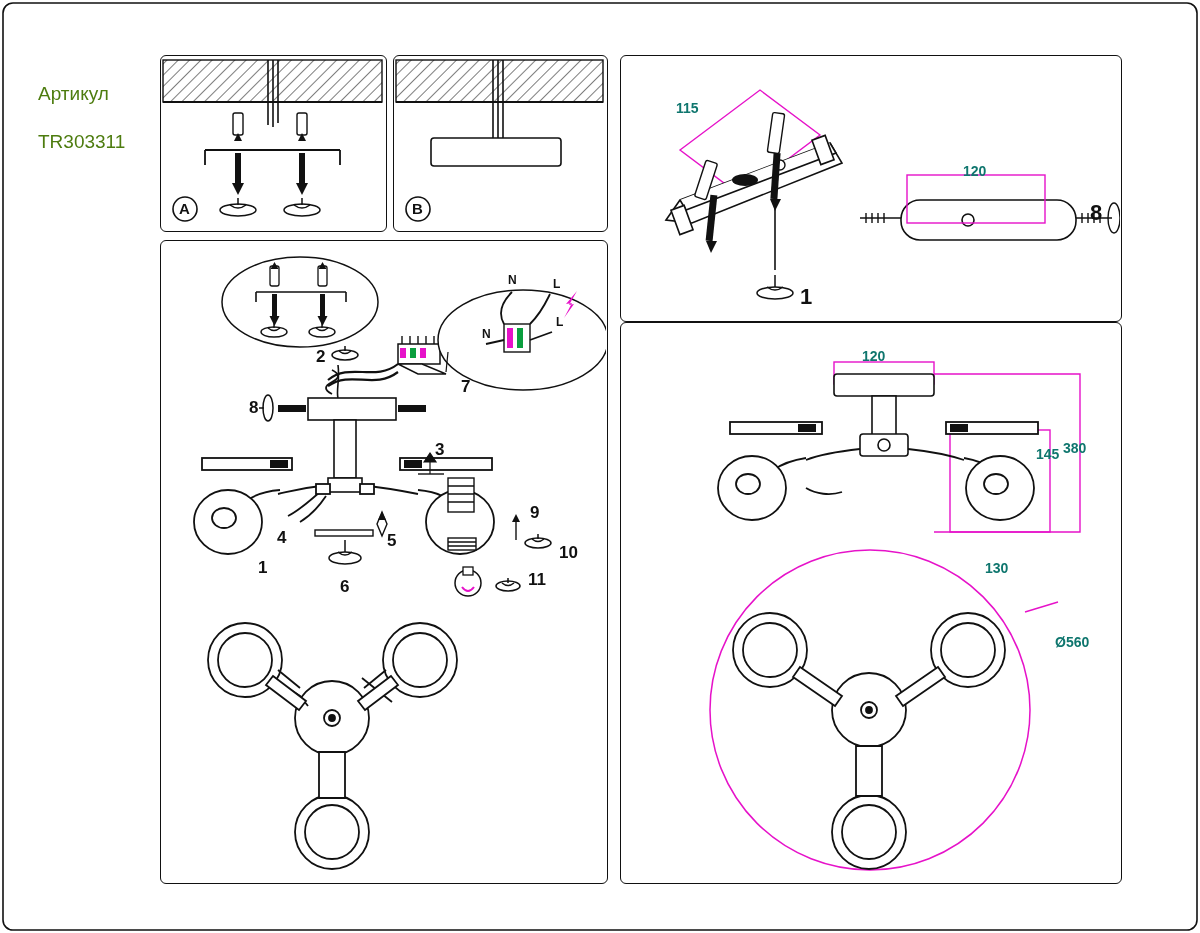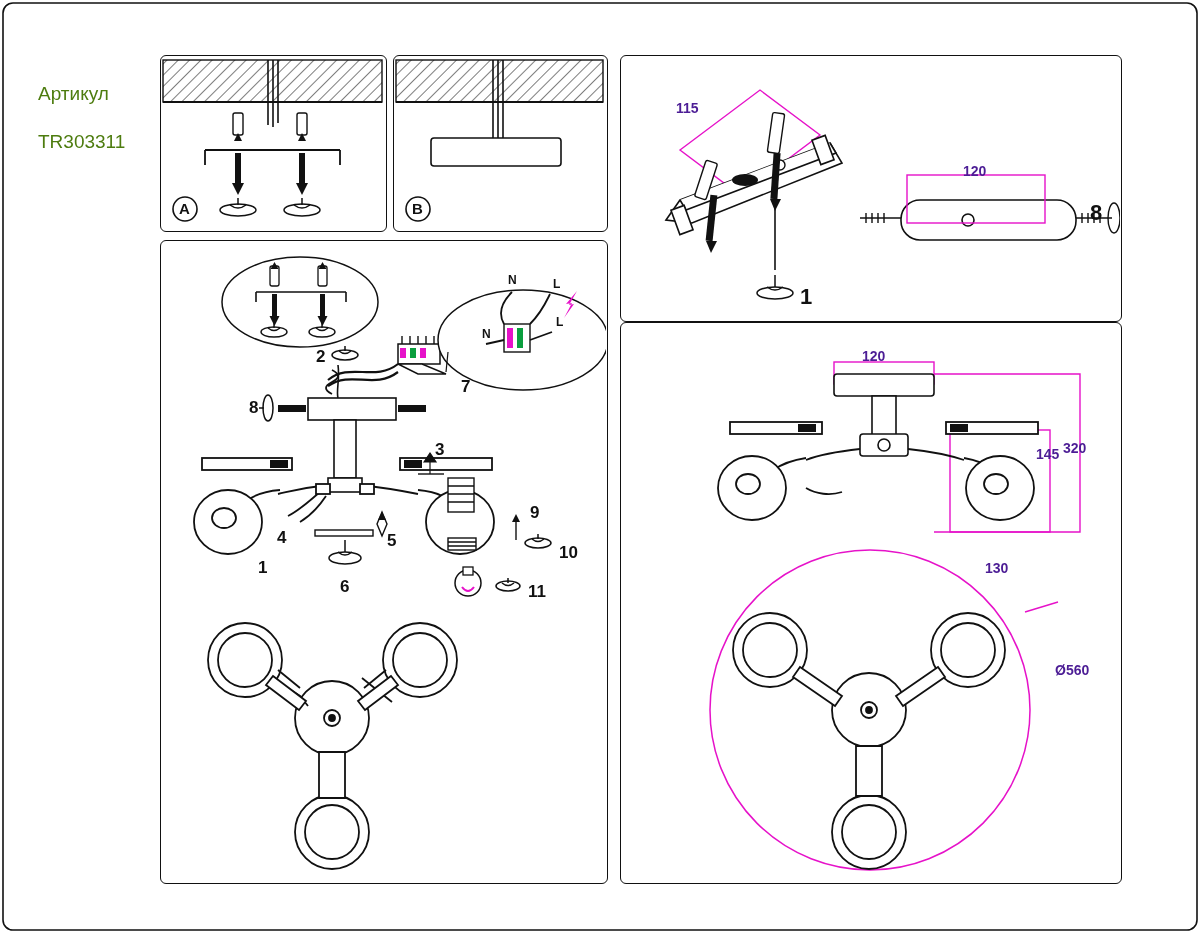--- a/index.html
+++ b/index.html
@@ -1,20 +1,20 @@
 <!DOCTYPE html>
 <html><head>
 <meta charset="utf-8">
 <style>
   html,body{margin:0;padding:0;background:#ffffff;}
   body{width:1200px;height:933px;font-family:"Liberation Sans",sans-serif;color:#111;position:relative;overflow:hidden;}
   .sheet{position:absolute;left:0;top:0;width:1200px;height:933px;}
   .abs{position:absolute;}
   .label{font-size:15px;font-weight:700;color:#111;white-space:nowrap;}
-  .dim{font-size:14px;font-weight:700;color:#4c1d95;white-space:nowrap;}
+  .dim{font-size:14px;font-weight:700;color:#0f766e;white-space:nowrap;}
   .num{font-size:17px;font-weight:700;color:#111;white-space:nowrap;}
   .bignum{font-size:22px;font-weight:700;color:#111;white-space:nowrap;}
   .article-title{font-size:19px;line-height:24px;color:#4d7c0f;white-space:pre-line;}
   .box{position:absolute;border:1.6px solid #111;border-radius:6px;background:#fff;}
   svg{display:block;}
   .mag{stroke:#e612c9;fill:none;}
 </style>
 </head>
 <body>
 
@@ -243,21 +243,21 @@
   <div class="abs num" style="left:258px;top:558px;">1</div>
   <div class="abs num" style="left:316px;top:347px;">2</div>
   <div class="abs num" style="left:435px;top:440px;">3</div>
   <div class="abs num" style="left:277px;top:528px;">4</div>
   <div class="abs num" style="left:387px;top:531px;">5</div>
   <div class="abs num" style="left:340px;top:577px;">6</div>
   <div class="abs num" style="left:461px;top:377px;">7</div>
   <div class="abs num" style="left:249px;top:398px;">8</div>
   <div class="abs num" style="left:530px;top:503px;">9</div>
   <div class="abs num" style="left:559px;top:543px;">10</div>
-  <div class="abs num" style="left:528px;top:582px;">11</div>
+  <div class="abs num" style="left:528px;top:570px;">11</div>
 
   <svg class="abs" style="left:410px;top:448px" width="40" height="30">
     <path d="M20 26 L20 10 M14 14 l6 -9 l6 9 z" fill="#111" stroke="#111" stroke-width="1.2"></path>
     <path d="M8 26 L34 26" stroke="#111" stroke-width="1.4"></path>
   </svg>
 
   <div class="box" style="left:620px;top:55px;width:500px;height:265px;"></div>
   <svg class="abs" style="left:620px;top:55px" width="500" height="265">
 
     <path class="mag" d="M60 95 L140 35 L200 80 L120 140 z" stroke-width="1.4"></path>
@@ -355,18 +355,18 @@
     </g>
     <g fill="#fff" stroke="#111" stroke-width="1.8">
       <path d="M180 345 L222 374 L215 384 L173 355 z"></path>
       <path d="M318 345 L276 374 L283 384 L325 355 z"></path>
       <path d="M236 424 L262 424 L262 474 L236 474 z"></path>
     </g>
 
     <path d="M405 290 L438 280" stroke="#e612c9" stroke-width="1.4" fill="none"></path>
   </svg>
   <div class="abs dim" style="left:862px;top:348px;">120</div>
-  <div class="abs dim" style="left:1063px;top:440px;">320</div>
+  <div class="abs dim" style="left:1063px;top:440px;">380</div>
   <div class="abs dim" style="left:1036px;top:446px;">145</div>
   <div class="abs dim" style="left:985px;top:521px;margin-top:39px;">130</div>
-  <div class="abs dim" style="left:1055px;top:662px;">Ø560</div>
+  <div class="abs dim" style="left:1055px;top:634px;">Ø560</div>
 
 </div>
 
 </body></html>

